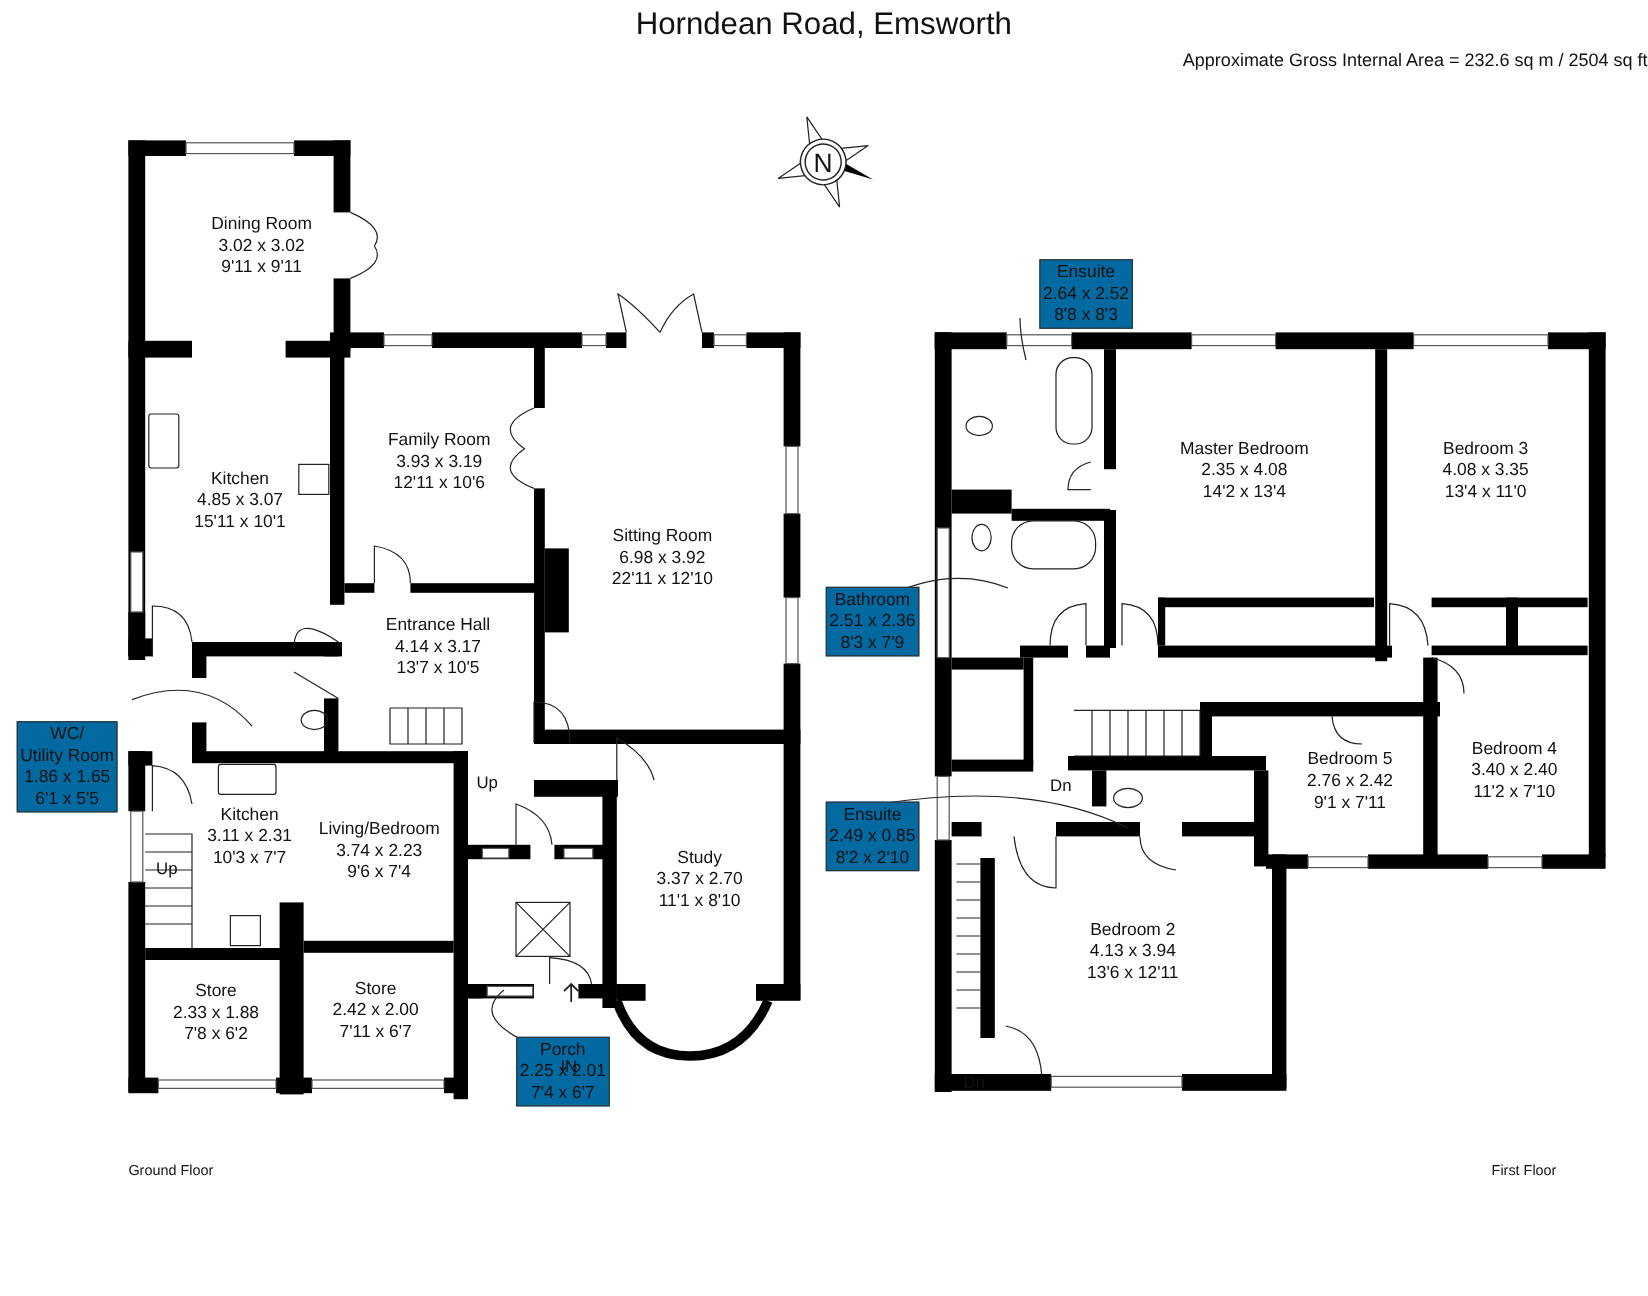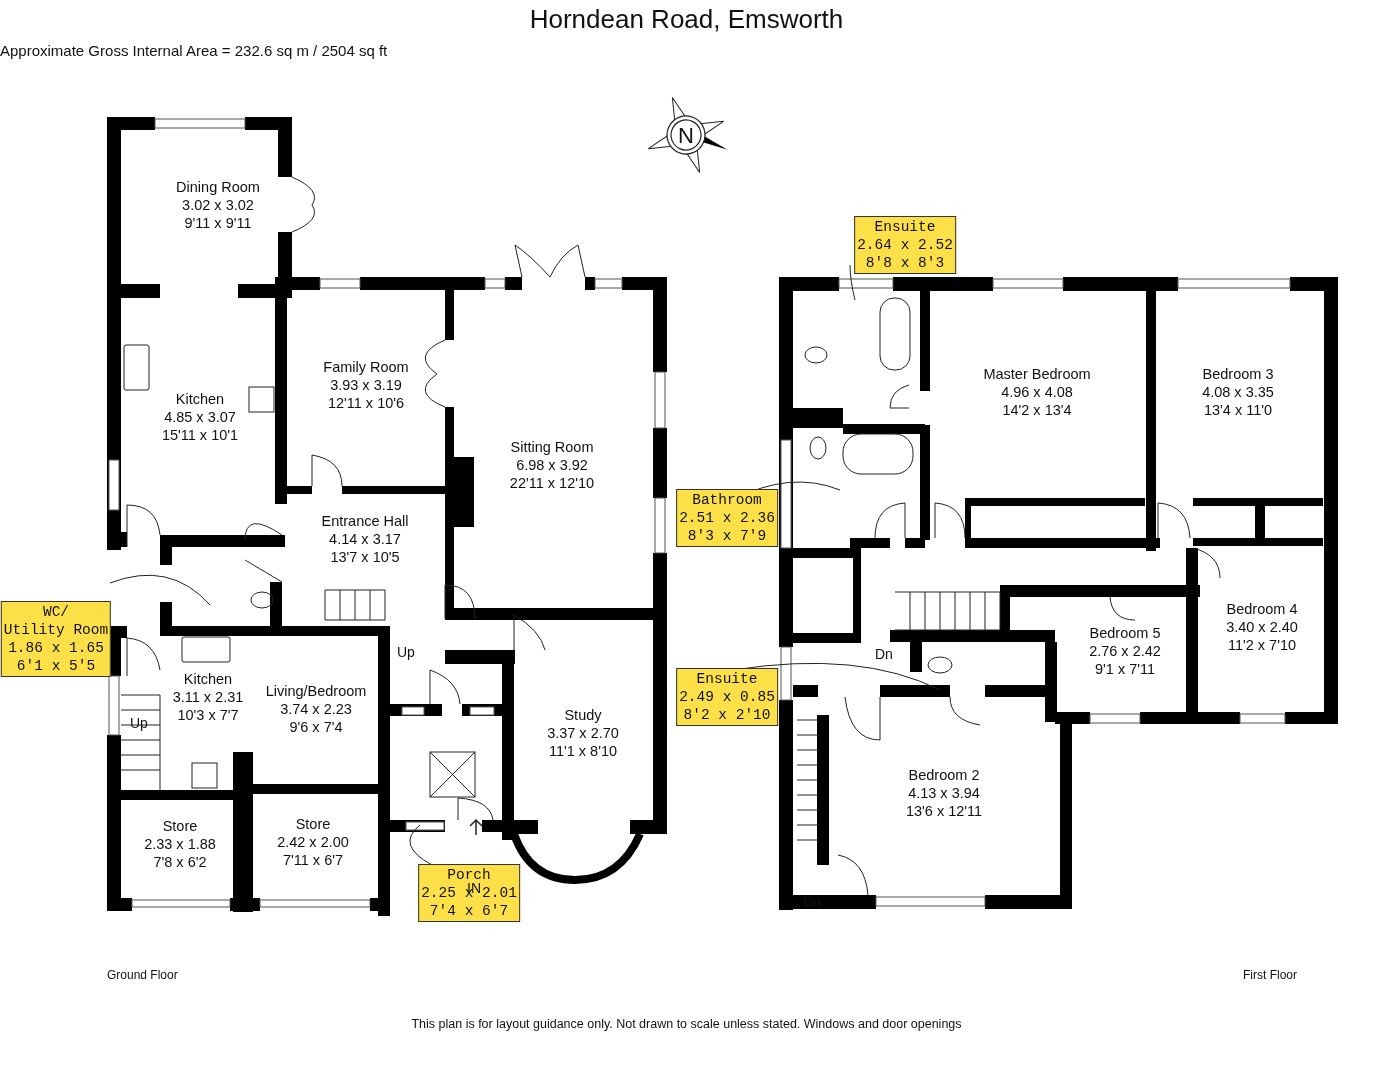--- a/index.html
+++ b/index.html
@@ -1,23 +1,23 @@
 <!DOCTYPE html>
 <html><head>
 <meta charset="utf-8">
 <style>
   html, body { margin:0; padding:0; background:#ffffff; }
   body { width:1373px; height:1080px; position:relative; overflow:hidden;
          font-family:"Liberation Sans", sans-serif; color:#111; }
   #plan { position:absolute; left:0; top:0; width:1373px; height:1080px; }
   .title { position:absolute; left:0; width:1373px; top:4px; text-align:center; font-size:26px; }
-  .subtitle { position:absolute; left:0; width:1373px; top:42px; text-align:left; font-size:15px; }
+  .subtitle { position:absolute; left:0; width:1373px; top:42px; text-align:right; font-size:15px; }
   .room { position:absolute; text-align:center; font-size:14.5px; line-height:18px; transform:translateX(-50%); white-space:nowrap; }
   .room div { display:block; }
-  .boxed { border:1.2px solid #333; background:#fde047; padding:1px 2px;font-family:Liberation Mono, monospace; }
+  .boxed { border:1.2px solid #333; background:#0369a1; padding:1px 2px; }
   .label { position:absolute; font-size:14px;margin-top:44px; }
   .floor-label { position:absolute; font-size:12px; }
   .disclaimer { position:absolute; left:0; width:1373px; top:1016px; text-align:center; font-size:12.5px; line-height:17px; }
   .compass-n { position:absolute; left:678px; top:123px; font-size:22px; }
 </style>
 </head>
 <body>
 
 <svg id="plan" viewBox="0 0 1373 1080" xmlns="http://www.w3.org/2000/svg">
   <g fill="#000">
@@ -274,34 +274,34 @@
 <div class="label" style="left:130px;top:671px">Up</div>
 <div class="label" style="left:467px;top:836px">IN</div>
 
 <div class="room boxed" style="left:905px;top:216px">
   <div>Ensuite</div>
   <div>2.64 x 2.52</div>
   <div>8'8 x 8'3</div>
 </div>
 <div class="room" style="left:1037px;top:365px">
   <div>Master Bedroom</div>
-  <div>4.96 x 4.08</div>
+  <div>2.35 x 4.08</div>
   <div>14'2 x 13'4</div>
 </div>
 <div class="room" style="left:1238px;top:365px">
   <div>Bedroom 3</div>
   <div>4.08 x 3.35</div>
   <div>13'4 x 11'0</div>
 </div>
 <div class="room boxed" style="left:727px;top:489px">
   <div>Bathroom</div>
   <div>2.51 x 2.36</div>
   <div>8'3 x 7'9</div>
 </div>
-<div class="room" style="left:1262px;top:600px">
+<div class="room" style="left:1262px;top:615px">
   <div>Bedroom 4</div>
   <div>3.40 x 2.40</div>
   <div>11'2 x 7'10</div>
 </div>
 <div class="room" style="left:1125px;top:624px">
   <div>Bedroom 5</div>
   <div>2.76 x 2.42</div>
   <div>9'1 x 7'11</div>
 </div>
 <div class="room boxed" style="left:727px;top:668px">
@@ -315,14 +315,13 @@
   <div>13'6 x 12'11</div>
 </div>
 
 <div class="label" style="left:875px;top:602px">Dn</div>
 <div class="label" style="left:803px;top:850px">Dn</div>
 
 <div class="floor-label" style="left:107px;top:968px">Ground Floor</div>
 <div class="floor-label" style="left:1243px;top:968px">First Floor</div>
 
 <div class="disclaimer">
-  <div>This plan is for layout guidance only. Not drawn to scale unless stated. Windows and door openings</div>
 </div>
 
 </body></html>

